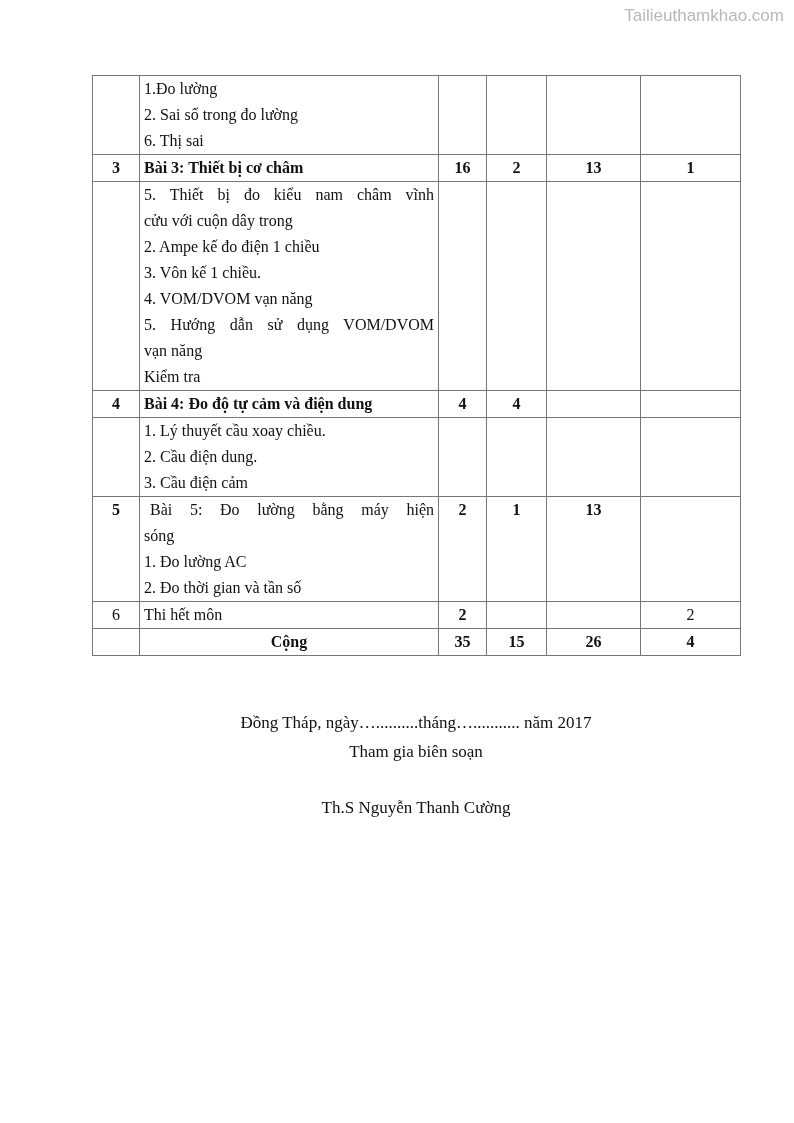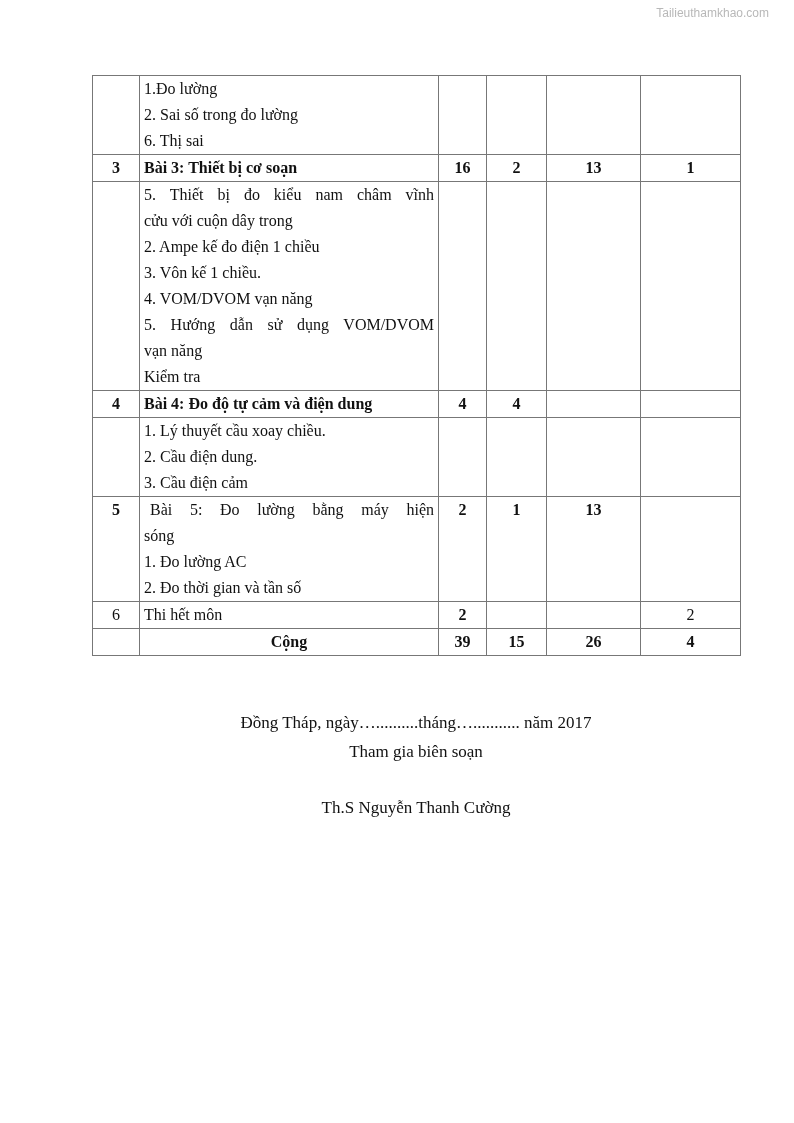--- a/index.html
+++ b/index.html
@@ -1,19 +1,19 @@
 <!DOCTYPE html>
 <html><head>
 <meta charset="utf-8">
 <style>
   html, body { margin: 0; padding: 0; background: #ffffff; }
   body { width: 794px; height: 1123px; position: relative; overflow: hidden;
          font-family: "Liberation Serif", serif; color: #111; }
-  .watermark { position: absolute; top: 6px; right: 25px; font-family: "Liberation Sans", sans-serif;
-               font-size: 12px; color: #b8b8b8; }
+  .watermark { position: absolute; top: 6px; right: 10px; font-family: "Liberation Sans", sans-serif;
+               font-size: 17px; color: #b8b8b8; }
   table.plan { position: absolute; left: 92px; top: 75px; border-collapse: collapse; table-layout: fixed;
                width: 648px; font-size: 16px; line-height: 26px; }
   table.plan td { border: 1px solid #777; padding: 0 4px; vertical-align: top; }
   col.c1 { width: 47px; } col.c2 { width: 299px; } col.c3 { width: 48px; }
   col.c4 { width: 60px; } col.c5 { width: 94px; } col.c6 { width: 100px; }
   td.num { text-align: center; }
   td.b { font-weight: bold; }
   .line { display: block; }
   .just { text-align: justify; text-align-last: justify; }
   .ind { padding-left: 6px; }
@@ -41,21 +41,21 @@
         <span class="line">2. Sai số trong đo lường</span>
         <span class="line">6. Thị sai</span>
       </td>
       <td class="num b"></td>
       <td class="num b"></td>
       <td class="num b"></td>
       <td class="num b"></td>
     </tr>
     <tr>
       <td class="num b">3</td>
-      <td class="b ind">Bài 3: Thiết bị cơ soạn</td>
+      <td class="b ind">Bài 3: Thiết bị cơ châm</td>
       <td class="num b">16</td>
       <td class="num b">2</td>
       <td class="num b">13</td>
       <td class="num b">1</td>
     </tr>
     <tr>
       <td class="num"></td>
       <td>
         <span class="line just">5. Thiết bị đo kiểu nam châm vĩnh</span>
         <span class="line">cửu với cuộn dây trong</span>
@@ -108,21 +108,21 @@
       <td class="num">6</td>
       <td class="ind">Thi hết môn</td>
       <td class="num b">2</td>
       <td class="num"></td>
       <td class="num"></td>
       <td class="num">2</td>
     </tr>
     <tr>
       <td class="num"></td>
       <td class="num b">Cộng</td>
-      <td class="num b">39</td>
+      <td class="num b">35</td>
       <td class="num b">15</td>
       <td class="num b">26</td>
       <td class="num b">4</td>
     </tr>
   </tbody>
 </table>
 
 <div class="footer" style="top:713px;">Đồng Tháp, ngày…..........tháng…........... năm 2017</div>
 <div class="footer" style="top:742px;">Tham gia biên soạn</div>
 <div class="footer" style="top:798px;">Th.S Nguyễn Thanh Cường</div>

